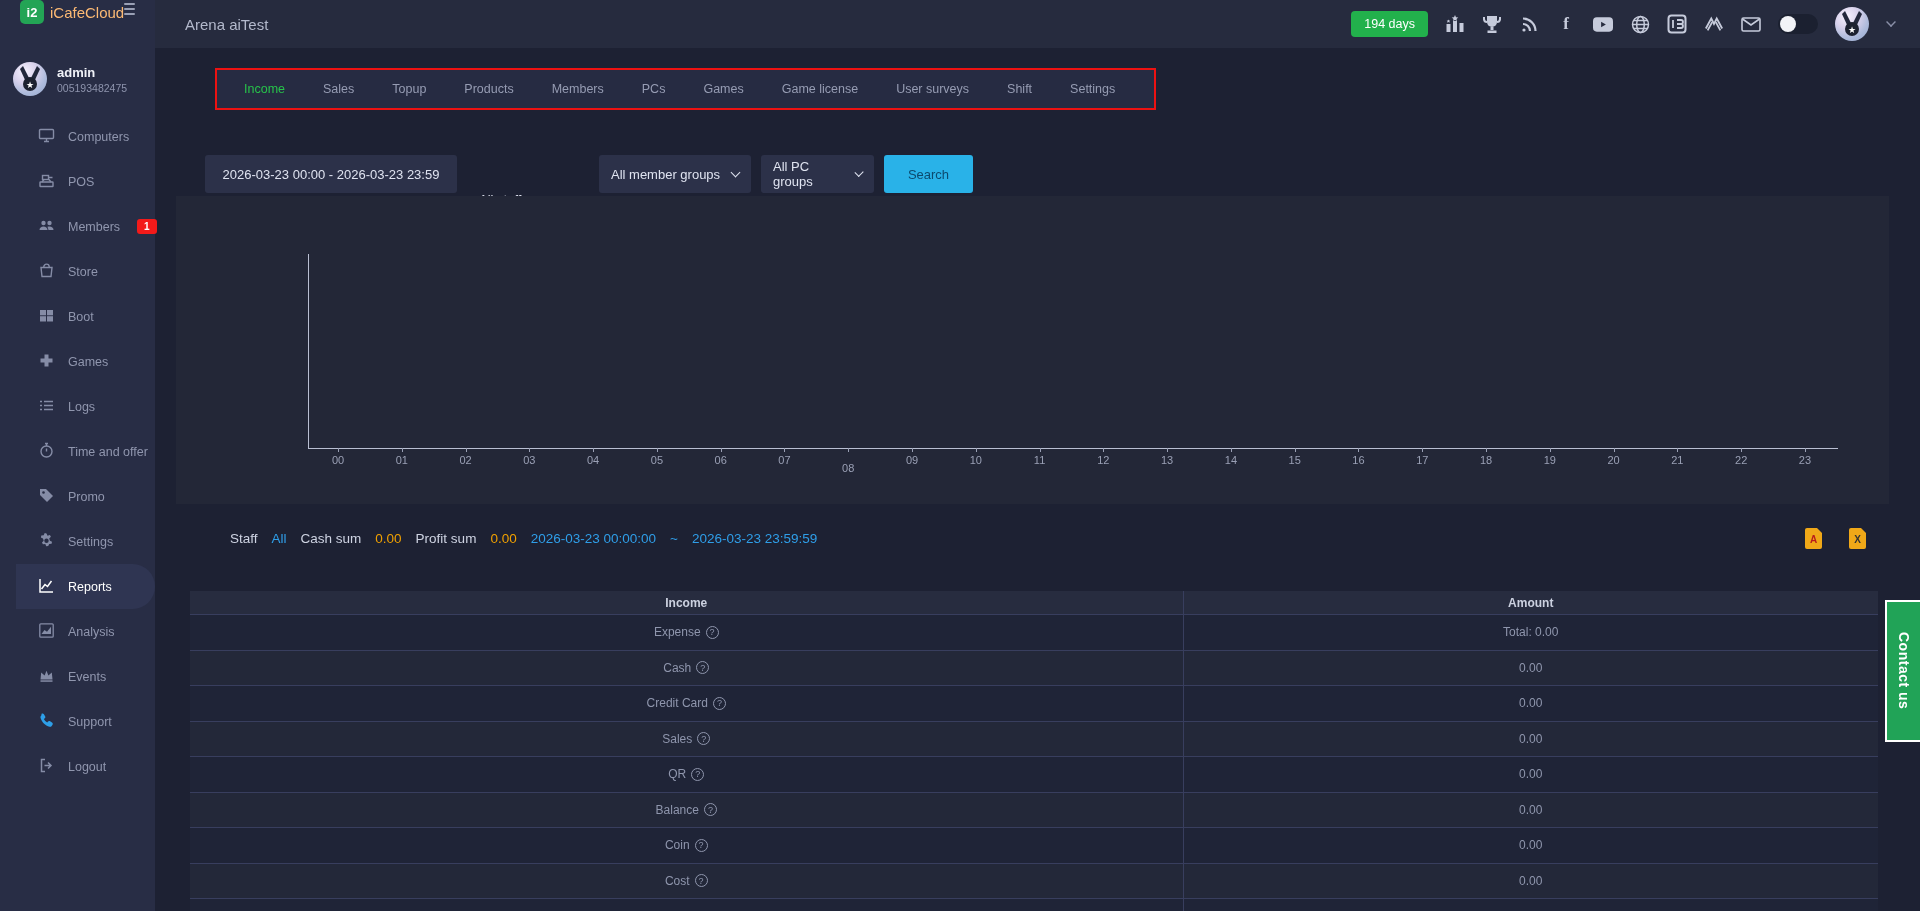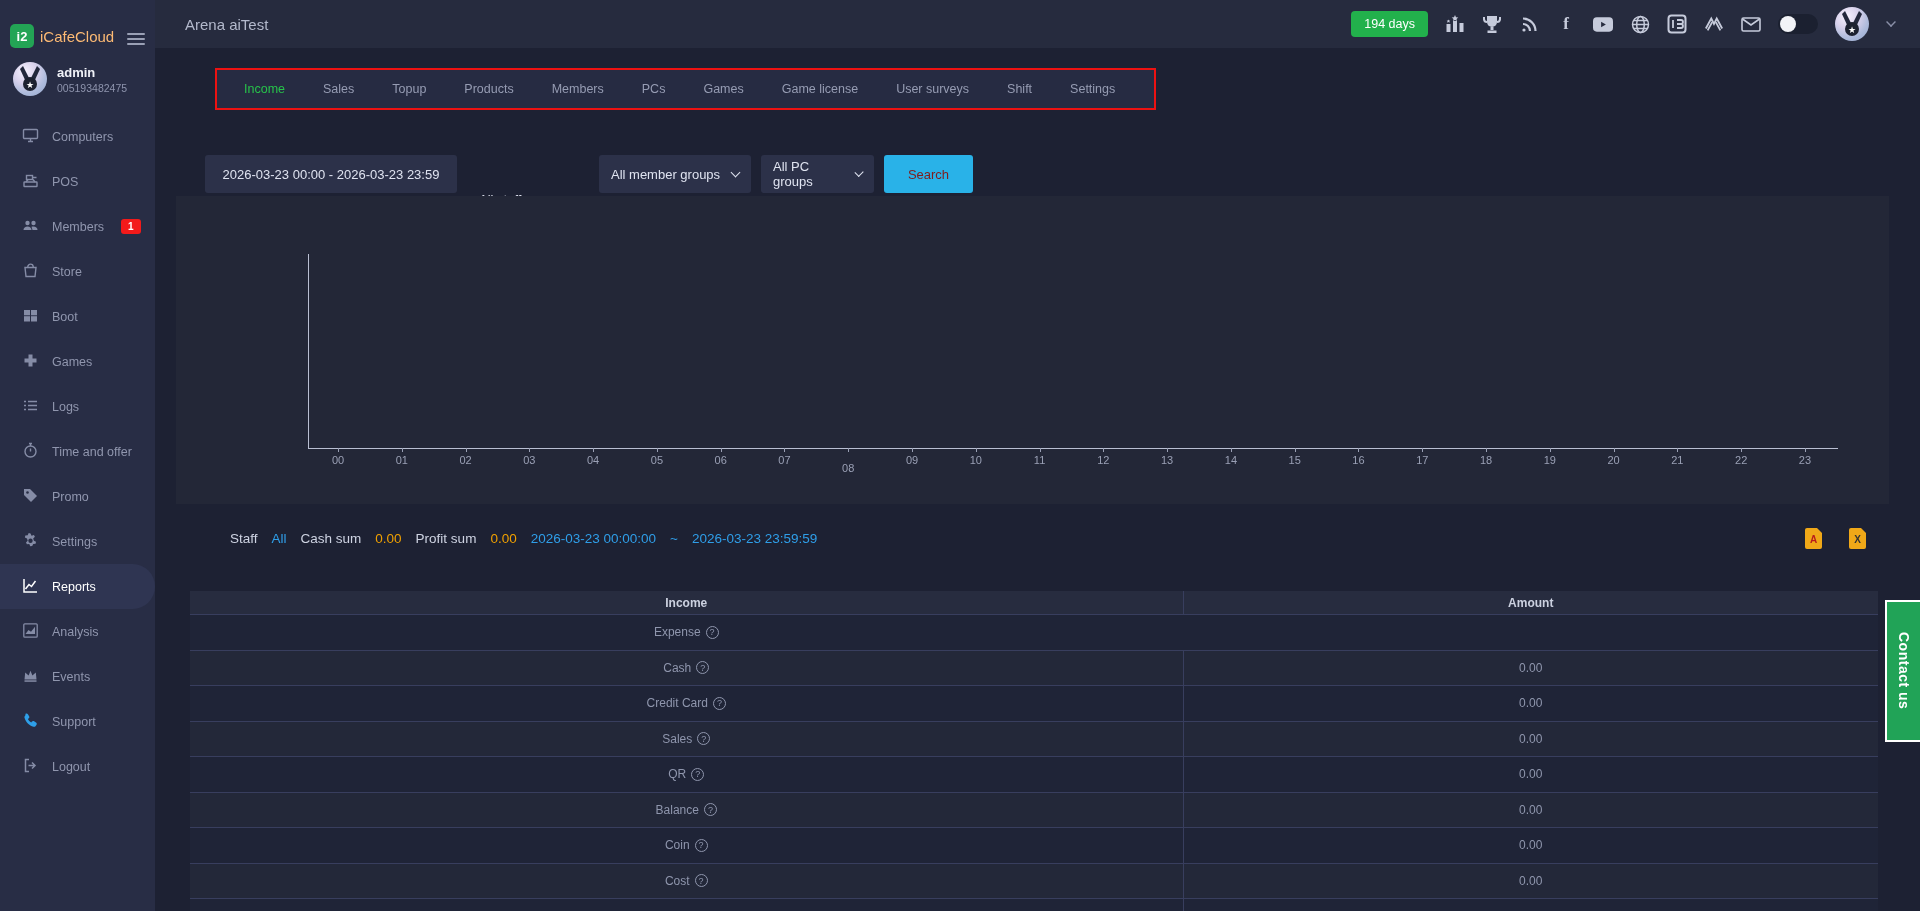--- a/index.html
+++ b/index.html
@@ -20,45 +20,45 @@
   .tb-icon svg { display:block; }
   .fb-f { color:#c6cbdb; font-weight:bold; font-size:17px; font-family:"Liberation Serif", serif; }
   .toggle { width:40px; height:20px; border-radius:10px; background:#1b2030; position:relative; cursor:pointer; }
   .toggle .knob { position:absolute; left:2px; top:2px; width:16px; height:16px; border-radius:50%; background:#f2f3f7; }
   .medal-avatar { width:34px; height:34px; border-radius:50%; position:relative; cursor:pointer;
     background:radial-gradient(circle at 35% 28%, #f7f3ff 0%, #d9d2ec 35%, #aebbdc 65%, #93a6cb 100%); overflow:hidden; }
   .medal-avatar svg { position:absolute; left:0; top:0; }
   .caret { width:10px; height:10px; border-right:2px solid #8a90a8; border-bottom:2px solid #8a90a8; transform:rotate(45deg) scale(.7); margin-top:-4px; cursor:pointer; }
   
   .sidebar { position:absolute; left:0; top:0; width:155px; height:911px; background:#282d45; }
-  .logo-area { height:48px; display:flex; align-items:flex-end; padding:0 10px; justify-content:space-between; }
+  .logo-area { height:48px; display:flex; align-items:flex-start; padding:0 20px; justify-content:space-between; }
   .logo { display:flex; align-items:center; gap:6px; cursor:pointer; }
   .logo-mark { width:24px; height:24px; background:#23a455; border-radius:5px; color:#fff; font-weight:bold; font-size:13px; display:flex; align-items:center; justify-content:center; }
   .logo-text { font-size:15px; font-weight:normal; color:#fdba74; }
   .hamburger { width:18px; cursor:pointer; }
   .hamburger span { display:block; height:2px; background:#9aa0b5; margin:3px 0; border-radius:1px; }
   .user-block { display:flex; align-items:center; gap:10px; padding:14px 13px 10px 13px; }
   .user-name { font-size:13px; font-weight:bold; color:#f0f2f8; }
   .user-id { font-size:10.5px; color:#8e94ad; margin-top:2px; }
-  .side-menu { margin-top:8px; }
+  .side-menu { margin-top:8px;padding-left:16px; }
   .side-item { height:45px; display:flex; align-items:center; padding-left:22px; gap:13px; font-size:12.5px; color:#9096ae; cursor:pointer; }
   .side-item svg { flex:0 0 auto; }
   .side-item.active { background:#2f3552; border-radius:0 26px 26px 0; color:#fff; }
   .badge { background:#f31a1a; color:#fff; font-size:10px; font-weight:bold; padding:2px 7px; border-radius:3px; margin-left:4px; }
   
   .tab-box { position:absolute; left:215px; top:68px; width:941px; height:42px; border:2px solid #ec1212; background:#262b42; display:flex; align-items:center; padding-left:8px; }
   .tab { padding:0 19px; font-size:12.5px; color:#969cb3; cursor:pointer; white-space:nowrap; }
   .tab.active { color:#27c24a; }
   
   .filters { position:absolute; left:205px; top:155px; height:38px; display:flex; gap:10px; }
   .date-input { width:252px; background:#2c3149; border-radius:3px; color:#dfe3f0; font-size:13px; display:flex; align-items:center; justify-content:center; cursor:text; }
   .select { background:#2c3149; border-radius:3px; padding:0 12px; display:flex; align-items:center; justify-content:space-between; gap:10px; font-size:13px; color:#dfe3f0; cursor:pointer; }
   .sel-caret { width:7px; height:7px; border-right:1.5px solid #dfe3f0; border-bottom:1.5px solid #dfe3f0; transform:rotate(45deg); margin-top:-3px; }
   .w-staff { width:122px;margin-top:44px; } .w-member { width:152px; } .w-pc { width:113px; }
-  .search-btn { background:#29b2e8; color:#7f1d1d; border:none; border-radius:3px; width:89px; font-size:13px; cursor:pointer; font-family:inherit; }
+  .search-btn { background:#29b2e8; color:#0c4a6e; border:none; border-radius:3px; width:89px; font-size:13px; cursor:pointer; font-family:inherit; }
   
   .chart-panel { position:absolute; left:176px; top:196px; width:1713px; height:308px; background:#232737; }
   .y-axis { position:absolute; left:132px; top:58px; width:1px; height:194px; background:#b9bfd2; }
   .x-axis { position:absolute; left:132px; top:252px; width:1530px; height:1px; background:#b9bfd2; }
   .xlab { position:absolute; top:258px; transform:translateX(-50%); font-size:11px; color:#9aa0b5; text-align:center; }
   .xtick { position:absolute; top:252px; width:1px; height:4px; background:#9aa0b5; }
   
   .summary-row { position:absolute; left:230px; top:531px; display:flex; align-items:center; gap:14px; font-size:13.5px; }
   .sum-label { color:#ced3e2; }
   .sum-blue { color:#2f9ee8; cursor:pointer; }
@@ -416,20 +416,21 @@
 <div class="income-table">
   <div class="t-row t-head">
     <div class="cell c1">Income</div>
     <div class="cell c2">Amount</div>
   </div>
   <div class="t-row row-a">
     <div class="cell c1">
         <span>Expense</span>
         <span class="help">?</span>
       </div>
+    <div class="cell c2">Total: 0.00</div>
   </div>
   <div class="t-row row-b">
     <div class="cell c1">
         <span>Cash</span>
         <span class="help">?</span>
       </div>
     <div class="cell c2">0.00</div>
   </div>
   <div class="t-row row-a">
     <div class="cell c1">

